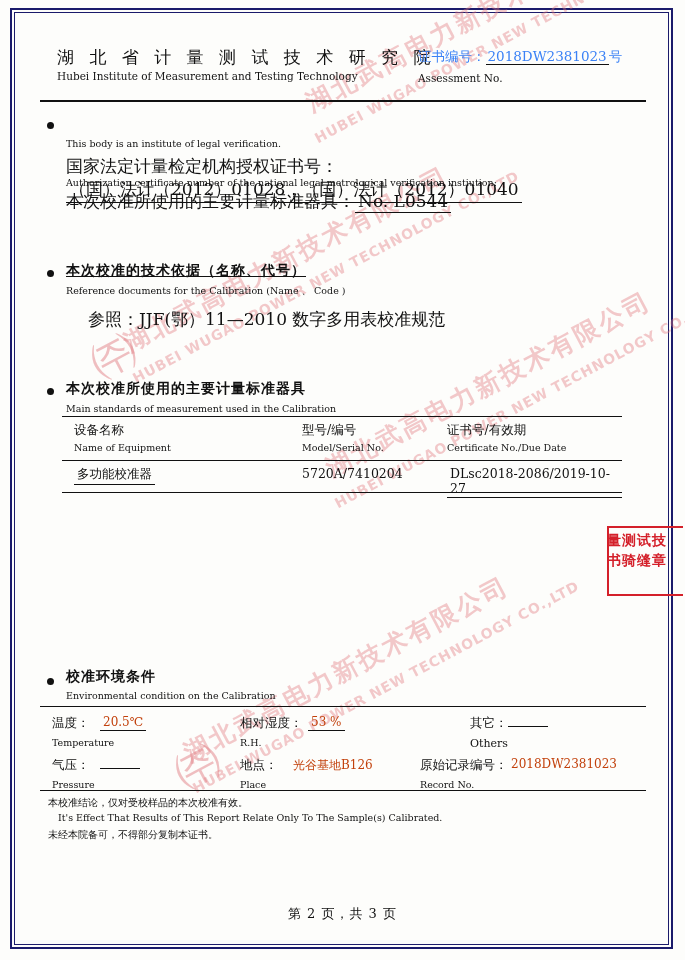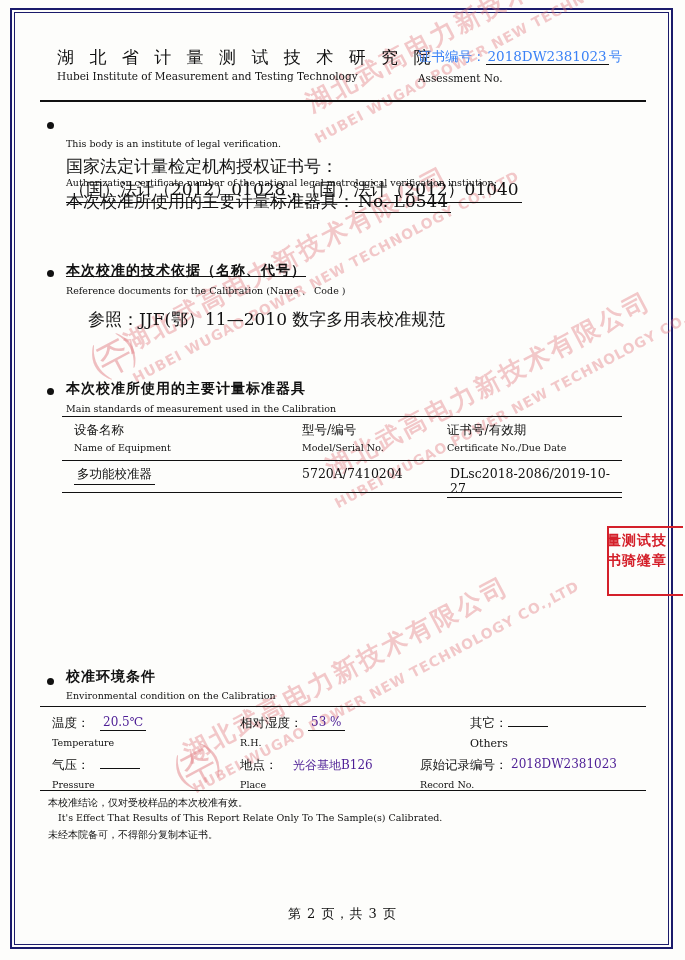--- a/index.html
+++ b/index.html
@@ -179,21 +179,21 @@
     right: 2px; top: 526px;
     width: 76px; height: 70px;
     border: 2px solid #d4202a;
     border-right: none;
     box-sizing: border-box;
   }
 
   
   .env-lbl-cn { position: absolute; font-size: 12.5px; color: #111; }
   .env-lbl-en { position: absolute; font-size: 9.5px; color: #111; }
-  .env-val { position: absolute; font-size: 12px; color: #4c1d95; border-bottom: 1px solid #111; padding: 0 3px 1px 3px; text-align: center; }
+  .env-val { position: absolute; font-size: 12px; color: #c2410c; border-bottom: 1px solid #111; padding: 0 3px 1px 3px; text-align: center; }
 
   .note { position: absolute; font-size: 10px; color: #111; }
   .note-en { position: absolute; font-size: 9.5px; color: #111; margin-left: 10px; }
 
   .footer {
     position: absolute;
     left: 0; top: 905px;
     width: 685px;
     text-align: center;
     font-size: 13px;

